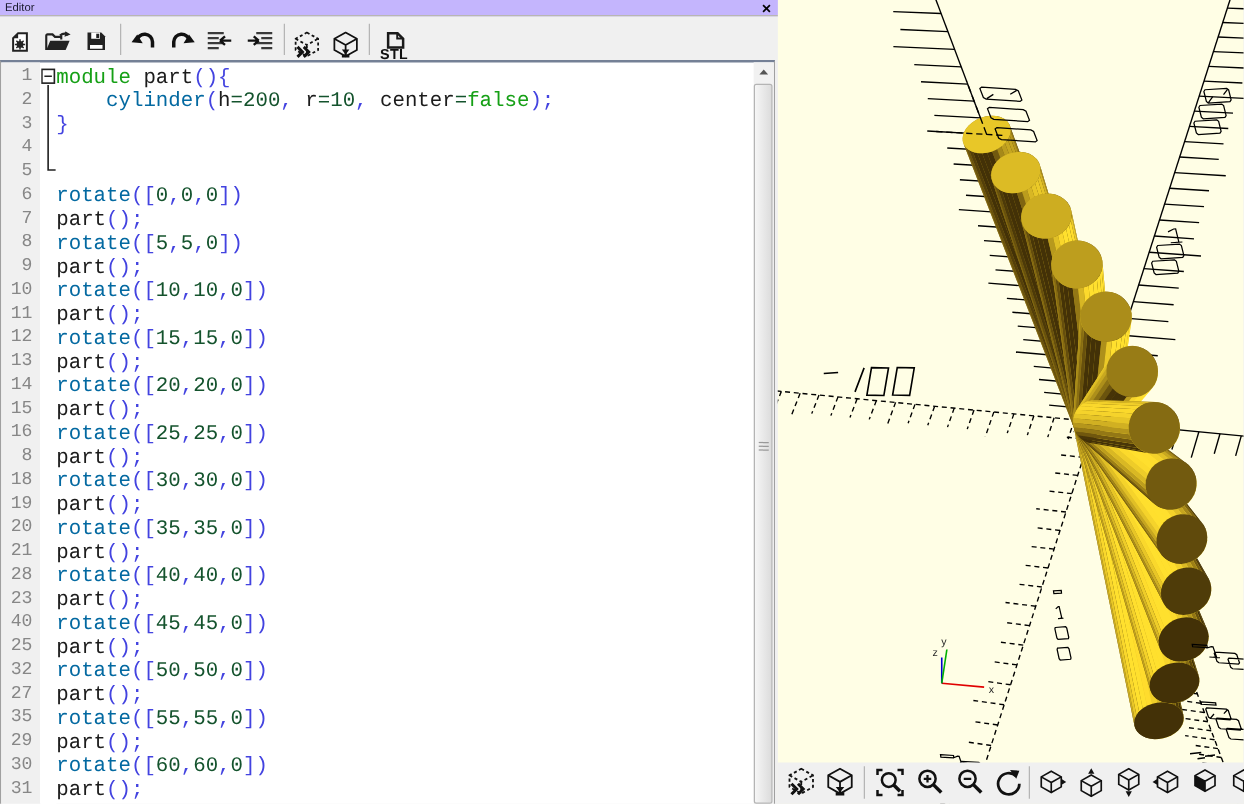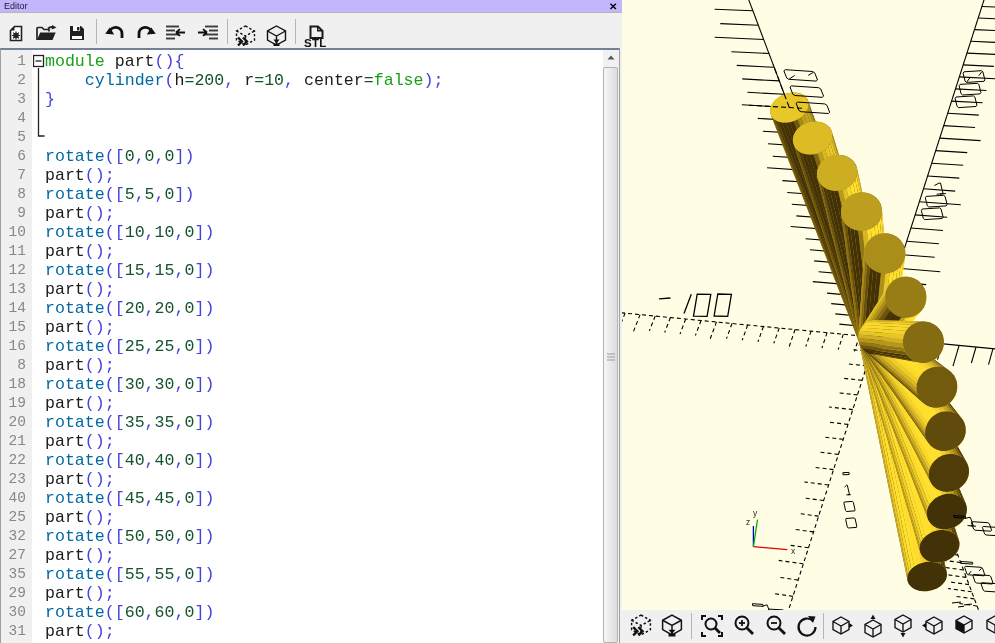--- a/index.html
+++ b/index.html
@@ -118,21 +118,21 @@
         <div class="ln">12</div>
         <div class="ln">13</div>
         <div class="ln">14</div>
         <div class="ln">15</div>
         <div class="ln">16</div>
         <div class="ln">8</div>
         <div class="ln">18</div>
         <div class="ln">19</div>
         <div class="ln">20</div>
         <div class="ln">21</div>
-        <div class="ln">22</div>
+        <div class="ln">28</div>
         <div class="ln">23</div>
         <div class="ln">40</div>
         <div class="ln">25</div>
         <div class="ln">32</div>
         <div class="ln">27</div>
         <div class="ln">35</div>
         <div class="ln">29</div>
         <div class="ln">30</div>
         <div class="ln">31</div>
       </div>

